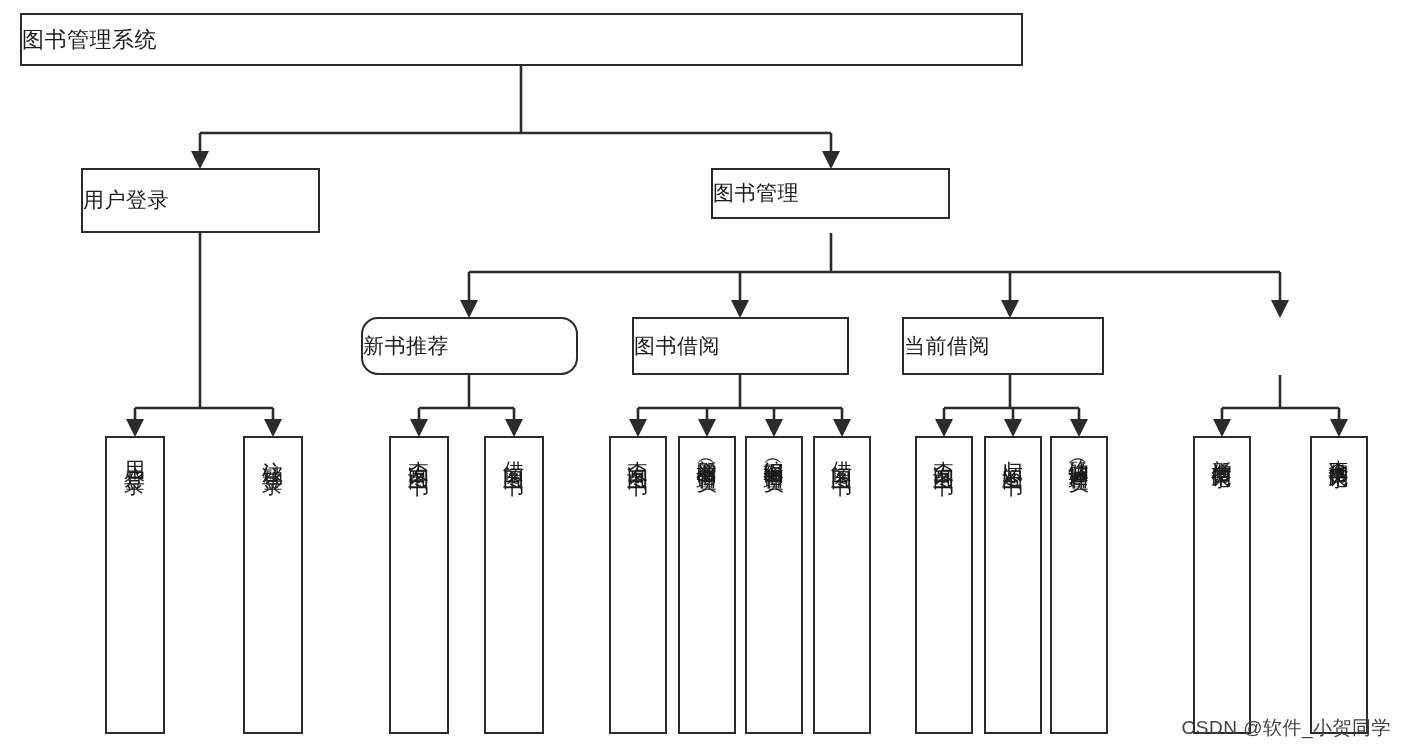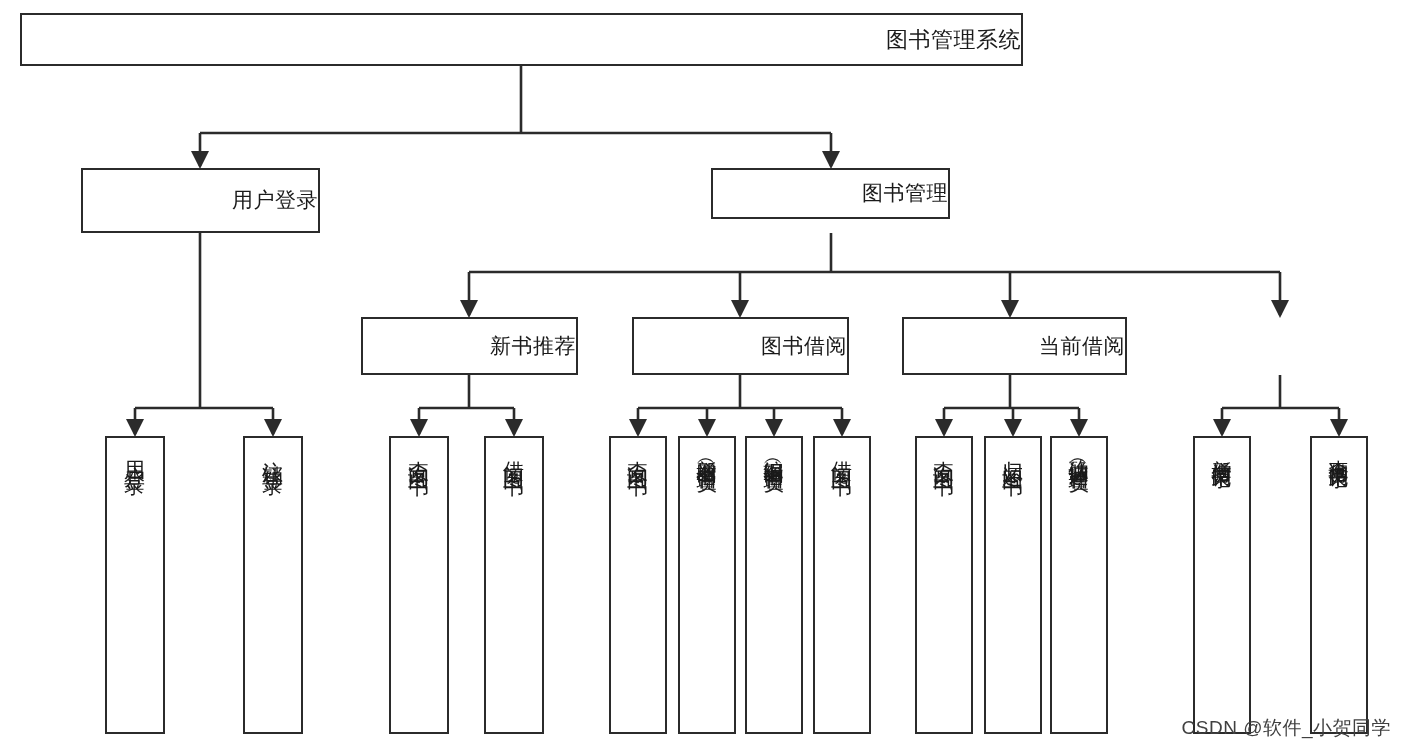--- a/index.html
+++ b/index.html
@@ -26,21 +26,21 @@
     height: 747px;
     pointer-events: none;
   }
   .node {
     position: absolute;
     box-sizing: border-box;
     background: #ffffff;
     border: 2px solid #2b2b2b;
     display: flex;
     align-items: center;
-    justify-content: flex-end;
+    justify-content: flex-start;
     color: #1a1a1a;
     z-index: 2;
   }
   .node-label {
     display: block;
     text-align: center;
     line-height: 1.18;
     white-space: nowrap;
   }
   
@@ -142,29 +142,29 @@
   </div>
 
   <div class="node horiz" style="left:81px; top:168px; width:239px; height:65px;">
     <span class="node-label">用户登录</span>
   </div>
 
   <div class="node horiz" style="left:711px; top:168px; width:239px; height:51px;">
     <span class="node-label">图书管理</span>
   </div>
 
-  <div class="node horiz" style="left:361px; top:317px; width:217px; height:58px;">
+  <div class="node horiz" style="left:361px; top:317px; width:217px; height:58px;border-radius:17px;">
     <span class="node-label">新书推荐</span>
   </div>
 
   <div class="node horiz" style="left:632px; top:317px; width:217px; height:58px;">
     <span class="node-label">图书借阅</span>
   </div>
 
-  <div class="node horiz" style="left:902px; top:317px; width:225px; height:58px;">
+  <div class="node horiz" style="left:902px; top:317px; width:202px; height:58px;">
     <span class="node-label">当前借阅</span>
   </div>
 
 
   <div class="node vert" style="left:105px; top:436px; width:60px; height:298px;">
     <span class="node-label">用户登录</span>
   </div>
 
   <div class="node vert" style="left:243px; top:436px; width:60px; height:298px;">
     <span class="node-label">注销登录</span>

